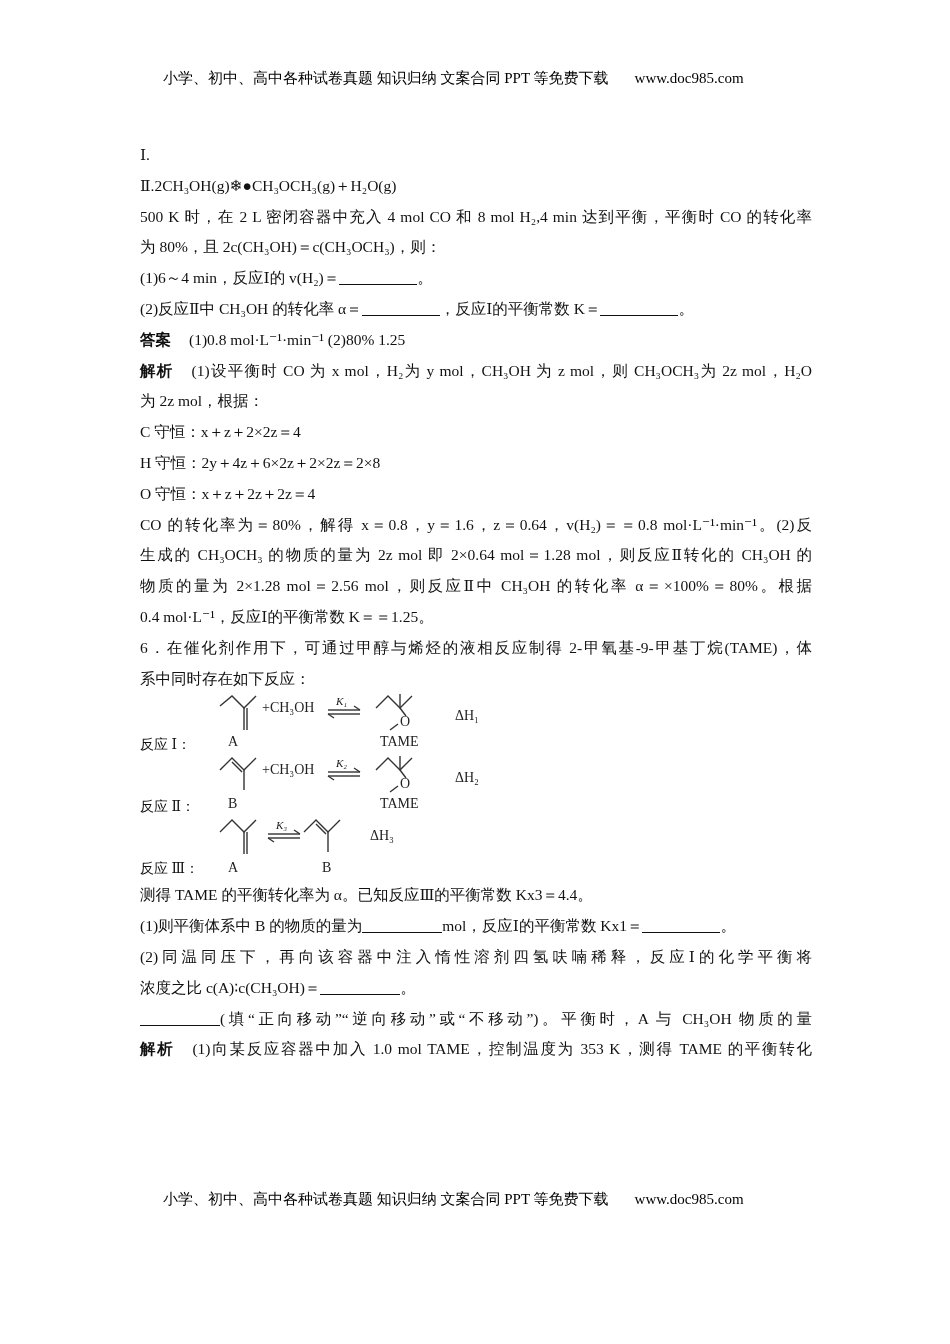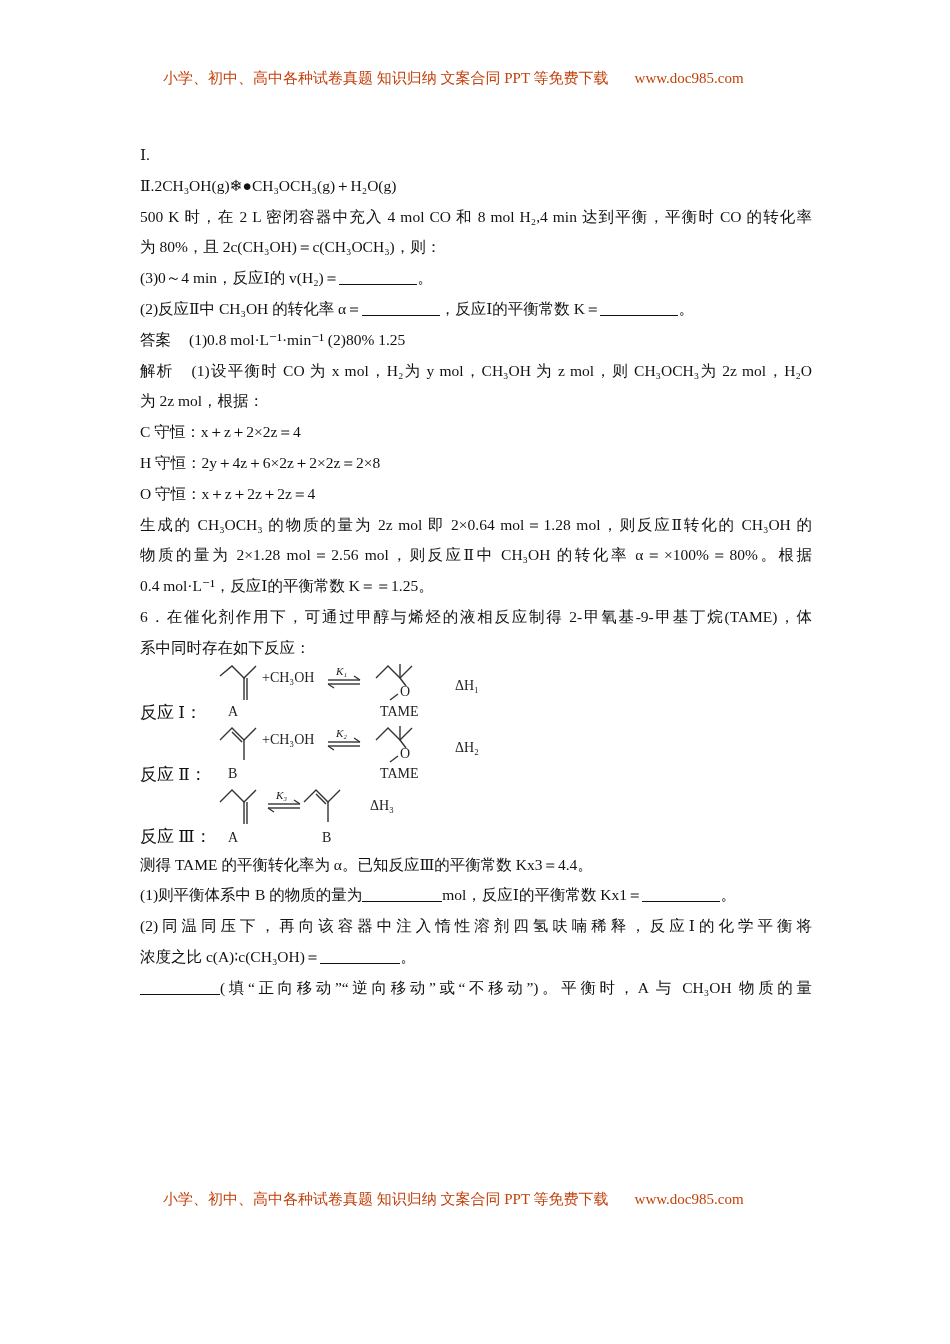--- a/index.html
+++ b/index.html
@@ -3,57 +3,58 @@
 <meta charset="utf-8">
 <style>
   html, body { margin: 0; padding: 0; background: #ffffff; }
   body {
     width: 950px; height: 1344px; position: relative; overflow: hidden;
     font-family: "Liberation Serif", "DejaVu Serif", serif;
     color: #111; font-size: 15.5px;
   }
   .header, .footer {
     position: absolute; left: 163px; width: 640px;
-    font-size: 15px; color: #c2410c; white-space: nowrap;
+    font-size: 15px; color: #000000; white-space: nowrap;
   }
   .header { top: 69px; }
   .footer { top: 1190px; }
   .header .url, .footer .url { margin-left: 26px; }
   .content { position: absolute; left: 140px; top: 140px; width: 672px; }
   .line {
     height: 30.8px; line-height: 30.8px; white-space: nowrap;
     text-align: justify; text-align-last: justify;
   }
   .line.l { text-align-last: left; }
   .blank { display: inline-block; border-bottom: 1px solid #111; height: 1em; vertical-align: -2px; } .b75 { width: 78px; } .b80 { width: 80px; }
-  .tag { margin-right: 18px; }
+  .tag { margin-right: 18px; font-weight: bold; }
   .scheme { position: relative; height: 60px; }
-  .scheme .lbl { position: absolute; left: 0; bottom: 2px; font-size: 17px; }
+  .scheme .lbl { position: absolute; left: 0; bottom: 2px; font-size: 14px; }
   .scheme svg { position: absolute; left: 70px; top: 0; }
 </style>
 </head>
 <body>
 
 <div class="header">
   <span>小学、初中、高中各种试卷真题  知识归纳  文案合同  PPT 等免费下载</span><span class="url">www.doc985.com</span>
 </div>
 
 <div class="content">
   <div class="line l" id="r1">Ⅰ.</div>
   <div class="line l"><span>Ⅱ.</span><span>2CH₃OH(g)❄●CH₃OCH₃(g)＋H₂O(g)</span></div>
   <div class="line">500 K 时，在 2 L 密闭容器中充入 4 mol CO 和 8 mol H₂,4 min 达到平衡，平衡时 CO 的转化率</div>
   <div class="line l">为 80%，且 2c(CH₃OH)＝c(CH₃OCH₃)，则：</div>
-  <div class="line l"><span>(3)0～4 min，反应Ⅰ的 v(H₂)＝</span><span class="blank b75"></span><span>。</span></div>
+  <div class="line l"><span>(1)6～4 min，反应Ⅰ的 v(H₂)＝</span><span class="blank b75"></span><span>。</span></div>
   <div class="line l"><span>(2)反应Ⅱ中 CH₃OH 的转化率 α＝</span><span class="blank b75"></span><span>，反应Ⅰ的平衡常数 K＝</span><span class="blank b75"></span><span>。</span></div>
   <div class="line l"><span class="tag">答案</span><span>(1)0.8 mol·L⁻¹·min⁻¹    (2)80%    1.25</span></div>
   <div class="line"><span class="tag">解析</span><span>(1)设平衡时 CO 为 x mol，H₂为 y mol，CH₃OH 为 z mol，则 CH₃OCH₃为 2z mol，H₂O</span></div>
   <div class="line l">为 2z mol，根据：</div>
   <div class="line l">C 守恒：x＋z＋2×2z＝4</div>
   <div class="line l">H 守恒：2y＋4z＋6×2z＋2×2z＝2×8</div>
   <div class="line l">O 守恒：x＋z＋2z＋2z＝4</div>
+  <div class="line">CO 的转化率为＝80%，解得 x＝0.8，y＝1.6，z＝0.64，v(H₂)＝＝0.8 mol·L⁻¹·min⁻¹。(2)反</div>
   <div class="line">生成的 CH₃OCH₃ 的物质的量为 2z mol 即 2×0.64 mol＝1.28 mol，则反应Ⅱ转化的 CH₃OH 的</div>
   <div class="line">物质的量为 2×1.28 mol＝2.56 mol，则反应Ⅱ中 CH₃OH 的转化率 α＝×100%＝80%。根据</div>
   <div class="line l">0.4 mol·L⁻¹，反应Ⅰ的平衡常数 K＝＝1.25。</div>
 
   <div class="line">6．在催化剂作用下，可通过甲醇与烯烃的液相反应制得 2-甲氧基-9-甲基丁烷(TAME)，体</div>
   <div class="line l">系中同时存在如下反应：</div>
 
   <div class="scheme" style="height:62px;">
     <span class="lbl">反应  Ⅰ：</span>
     <svg width="300" height="62">
@@ -124,17 +125,18 @@
       <text x="112" y="54" font-size="14" fill="#222">B</text>
       <text x="160" y="22" font-size="14" fill="#222">ΔH₃</text>
     </svg>
   </div>
 
   <div class="line l">测得 TAME 的平衡转化率为 α。已知反应Ⅲ的平衡常数 Kx3＝4.4。</div>
   <div class="line l"><span>(1)则平衡体系中 B 的物质的量为</span><span class="blank b80"></span><span>mol，反应Ⅰ的平衡常数 Kx1＝</span><span class="blank b75"></span><span>。</span></div>
   <div class="line">(2)同温同压下，再向该容器中注入惰性溶剂四氢呋喃稀释，反应Ⅰ的化学平衡将</div>
   <div class="line l"><span>浓度之比 c(A)∶c(CH₃OH)＝</span><span class="blank b80"></span><span>。</span></div>
   <div class="line"><span class="blank b80"></span><span>(填“正向移动”“逆向移动”或“不移动”)。平衡时，A 与 CH₃OH 物质的量</span></div>
+  <div class="line"><span class="tag">解析</span><span>(1)向某反应容器中加入 1.0 mol TAME，控制温度为 353 K，测得 TAME 的平衡转化</span></div>
 </div>
 
 <div class="footer">
   <span>小学、初中、高中各种试卷真题  知识归纳  文案合同  PPT 等免费下载</span><span class="url">www.doc985.com</span>
 </div>
 
 </body></html>

